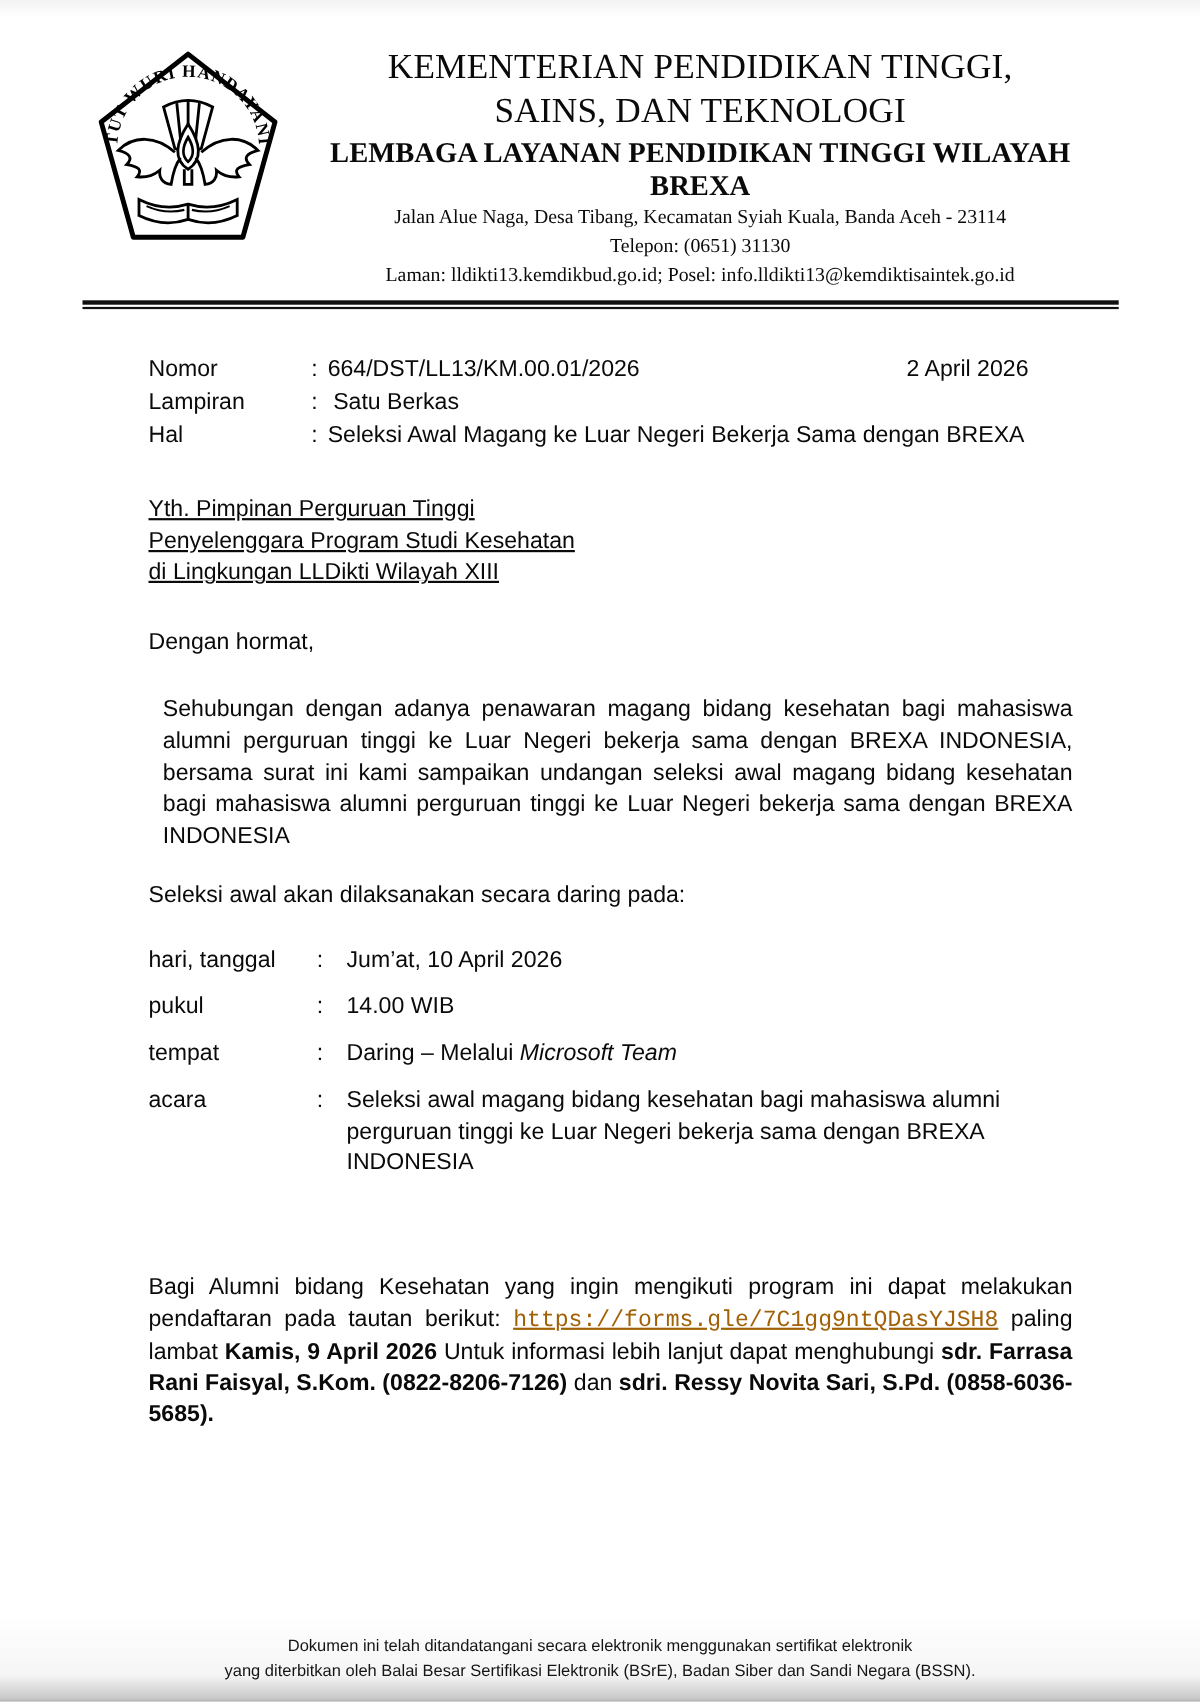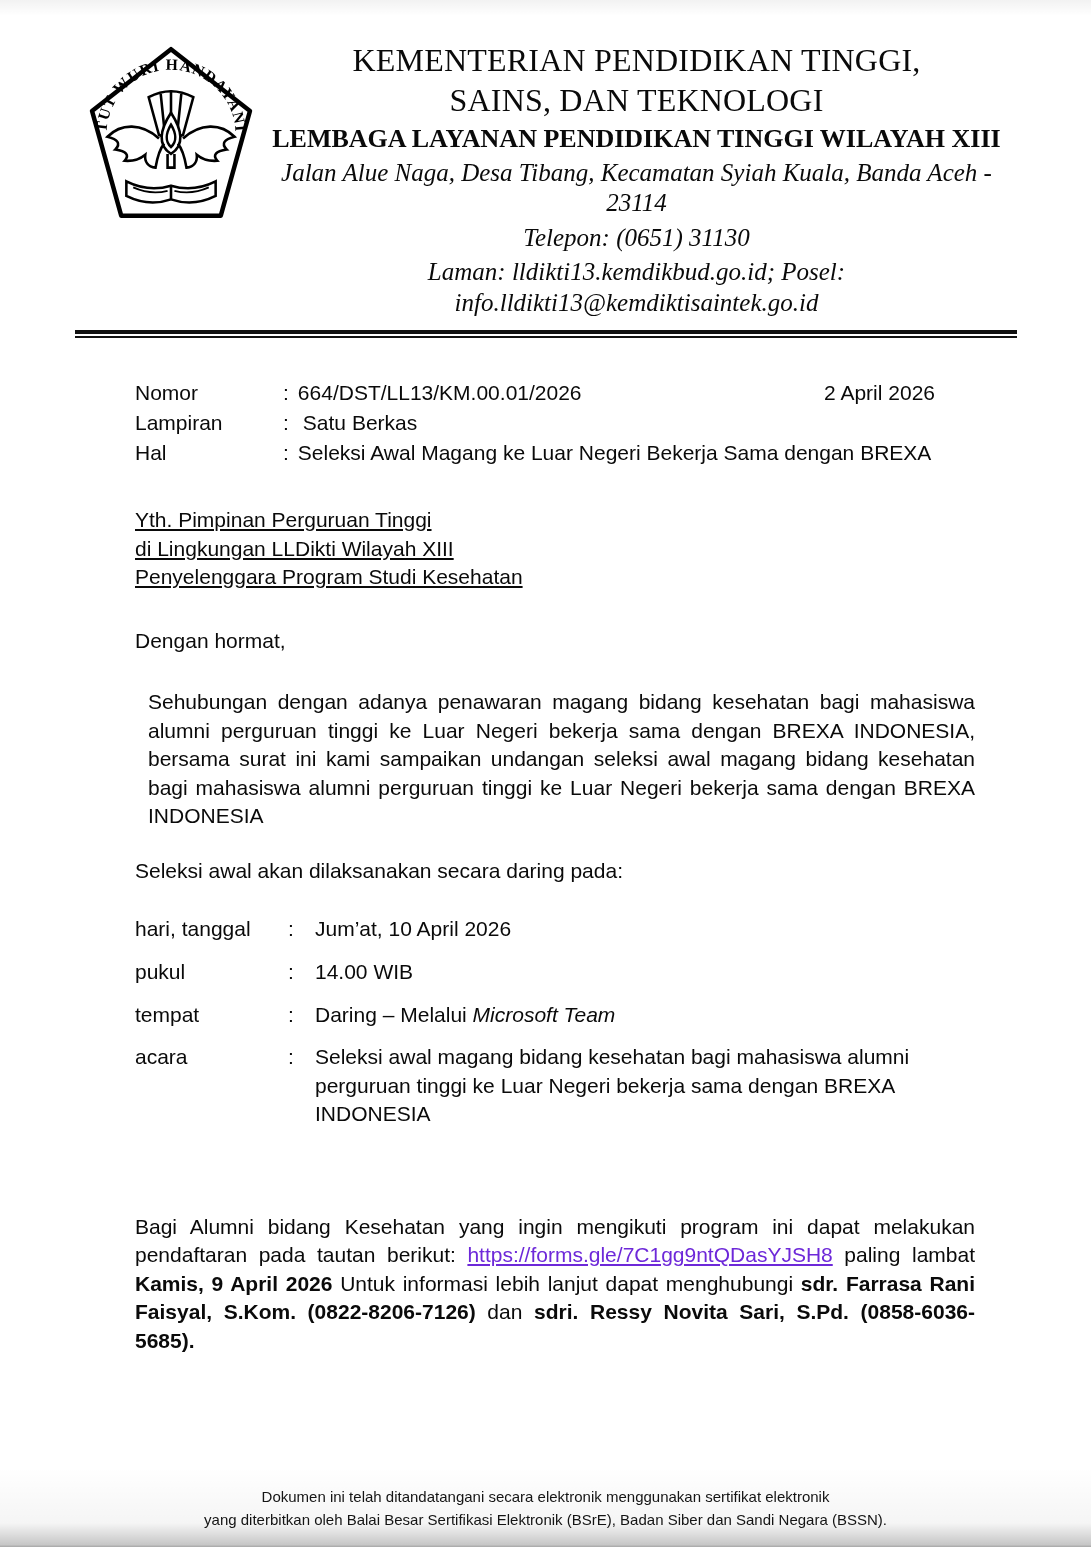--- a/index.html
+++ b/index.html
@@ -54,24 +54,23 @@
     line-height: 1.26;
     letter-spacing: 0.2px;
   }
   .kop-institution {
     font-size: 26px;
     font-weight: bold;
     line-height: 1.15;
     margin-top: 3px;
   }
   .kop-address {
-    font-size: 25px;
+    font-size: 18px;
     line-height: 1.22;
     margin-top: 4px;
-    font-style: italic;
   }
   .rule {
     margin: 6px 74px 0 75px;
     border-top: 4px solid #111;
     border-bottom: 2px solid #111;
     height: 8px;
   }
 
   
   .content {
@@ -94,23 +93,24 @@
   .para-2 { margin-top: 26px; text-align: left; }
 
   .details { margin-top: 30px; }
   .detail-row { display: flex; margin-bottom: 14px; }
   .detail-label { width: 153px; flex: 0 0 auto; }
   .detail-colon { width: 27px; flex: 0 0 auto; }
   .detail-value { flex: 1 1 auto; }
 
   .closing { margin-top: 84px; text-align: justify; }
   .closing a.link, .link {
-    color: #6d28d9;
+    color: #a16207;
     text-decoration: underline;
     cursor: pointer;
+    font-family: Liberation Mono, monospace;
   }
 
   .footer {
     position: absolute;
     left: 0; right: 0;
     bottom: 16px;
     text-align: center;
     font-size: 15px;
     line-height: 1.5;
     color: #151515;
@@ -148,21 +148,21 @@
       <g stroke="#000" stroke-width="1.5">
         <path d="M24 80 Q37 86.5 50 82.5 Q63 86.5 76 80 L76 88.5 Q63 95 50 90.5 Q37 95 24 88.5 Z" fill="#fff"></path>
         <path d="M50 82.5 L50 90.5" fill="none"></path>
         <path d="M28 83.5 Q38 88 48 85.5 M72 83.5 Q62 88 52 85.5" fill="none" stroke-width="1.1"></path>
       </g>
     </svg>
 
     <div class="kop-text">
       <div class="kop-ministry">KEMENTERIAN PENDIDIKAN TINGGI,</div>
       <div class="kop-ministry">SAINS, DAN TEKNOLOGI</div>
-      <div class="kop-institution">LEMBAGA LAYANAN PENDIDIKAN TINGGI WILAYAH XIII</div>
+      <div class="kop-institution">LEMBAGA LAYANAN PENDIDIKAN TINGGI WILAYAH BREXA</div>
       <div class="kop-address">Jalan Alue Naga, Desa Tibang, Kecamatan Syiah Kuala, Banda Aceh - 23114</div>
       <div class="kop-address">Telepon: (0651) 31130</div>
       <div class="kop-address">Laman: lldikti13.kemdikbud.go.id; Posel: info.lldikti13@kemdiktisaintek.go.id</div>
     </div>
   </div>
 
   <div class="rule"></div>
 
   <div class="content">
 
@@ -180,22 +180,22 @@
       </div>
       <div class="meta-row">
         <span class="meta-label">Hal</span>
         <span class="meta-colon">:</span>
         <span class="meta-value">Seleksi Awal Magang ke Luar Negeri Bekerja Sama dengan BREXA</span>
       </div>
     </div>
 
     <div class="recipient">
       <div>Yth. Pimpinan Perguruan Tinggi</div>
+      <div>Penyelenggara Program Studi Kesehatan</div>
       <div>di Lingkungan LLDikti Wilayah XIII</div>
-      <div>Penyelenggara Program Studi Kesehatan</div>
     </div>
 
     <div class="salutation">Dengan hormat,</div>
 
     <p class="para para-1">Sehubungan dengan adanya penawaran magang bidang kesehatan bagi mahasiswa alumni perguruan tinggi ke Luar Negeri bekerja sama dengan BREXA INDONESIA, bersama surat ini kami sampaikan undangan seleksi awal magang bidang kesehatan bagi mahasiswa alumni perguruan tinggi ke Luar Negeri bekerja sama dengan BREXA INDONESIA</p>
 
     <p class="para para-2">Seleksi awal akan dilaksanakan secara daring pada:</p>
 
     <div class="details">
       <div class="detail-row">

